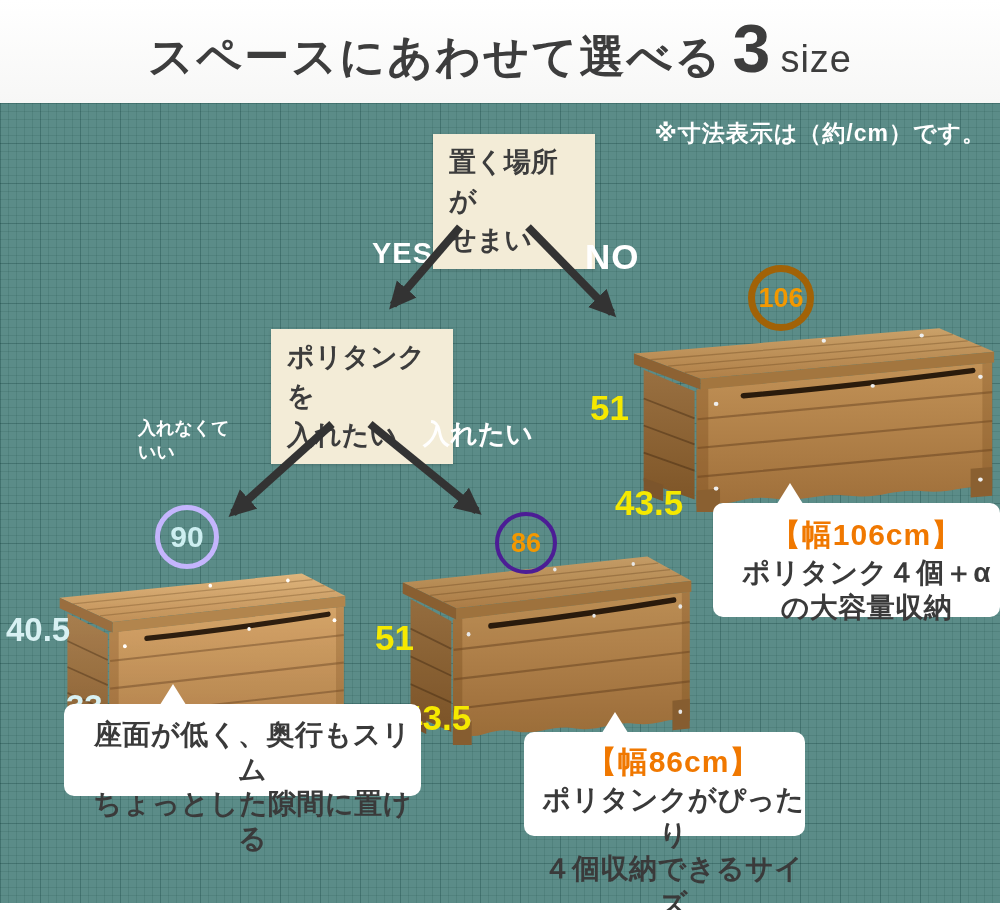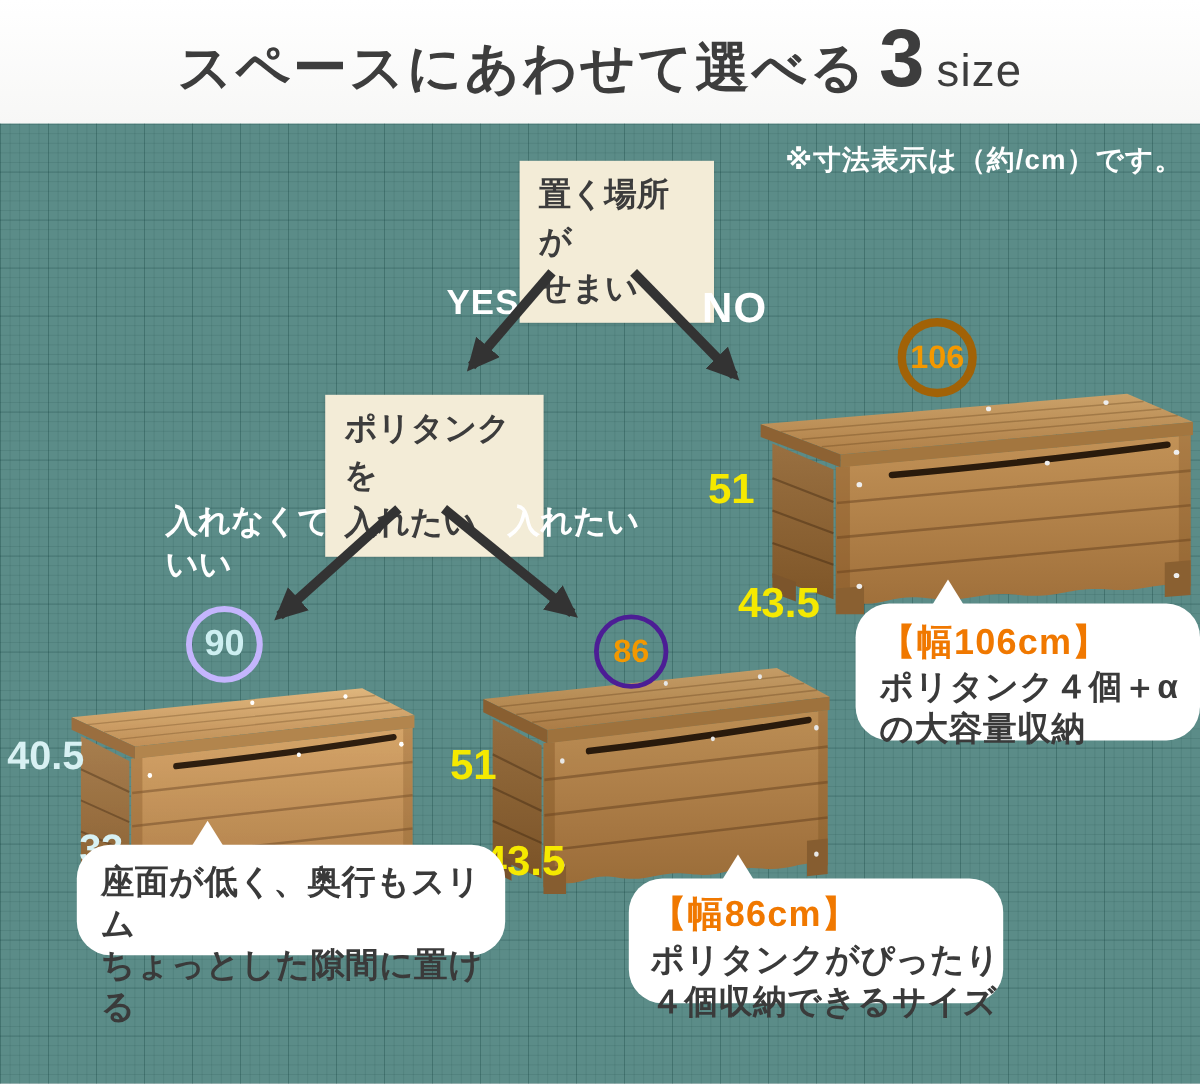--- a/index.html
+++ b/index.html
@@ -36,21 +36,21 @@
   .qbox{
     background:#f3ecd7;color:#3c3c3c;font-size:27px;font-weight:600;
     line-height:1.45;padding:9px 14px 9px 16px;box-shadow:0 1px 3px rgba(0,0,0,.18);z-index:2;margin-left:18px;
   }
   .qbox1{left:415px;top:134px;width:132px;}
   .qbox2{left:253px;top:329px;width:152px;}
   
   .branch{color:#ffffff;font-weight:700;z-index:2;}
   .lbl-yes{left:372px;top:237px;font-size:29px;letter-spacing:1px;}
   .lbl-no{left:573px;top:237px;font-size:35px;letter-spacing:1px;margin-left:12px;}
-  .lbl-noneed{left:138px;top:416px;font-size:27px;line-height:1.35;font-weight:600;}
+  .lbl-noneed{left:138px;top:416px;font-size:18px;line-height:1.35;font-weight:600;}
   .lbl-want{left:423px;top:416px;font-size:27px;font-weight:600;}
   
   .arrows{position:absolute;left:0;top:0;width:1000px;height:910px;z-index:2;pointer-events:none;}
   
   .badge{
     border-radius:50%;display:flex;align-items:center;justify-content:center;
     font-weight:700;z-index:3;background:transparent;box-sizing:border-box;
   }
   .badge106{left:748px;top:265px;width:66px;height:66px;border:7px solid #a16207;color:#f39800;font-size:27px;}
   .badge90 {left:155px;top:505px;width:64px;height:64px;border:5px solid #c4b5fd;color:#cdeff1;font-size:30px;}
@@ -65,31 +65,31 @@
   .dim86-d{left:403px;top:698px;font-size:35px;}
   .dim90-h{left:6px;top:611px;font-size:33px;}
   .dim90-d{left:66px;top:688px;font-size:33px;}
   
   .bench{position:absolute;z-index:1;}
   .bench106{left:628px;top:312px;width:372px;height:200px;}
   .bench90{left:55px;top:558px;width:295px;height:192px;filter:brightness(1.12) saturate(.9);}
   .bench86{left:398px;top:540px;width:298px;height:205px;filter:brightness(.97);}
   
   .bubble{
-    background:#ffffff;border-radius:28px;z-index:4;color:#3a3a3a;
-    font-weight:600;box-sizing:border-box;
+    background:#ffffff;border-radius:10px;z-index:4;color:#3a3a3a;
+    font-weight:600;box-sizing:border-box;text-align:center;
   }
   .bubble .tail{
     position:absolute;top:-20px;width:0;height:0;
     border-left:15px solid transparent;border-right:15px solid transparent;
     border-bottom:24px solid #ffffff;
   }
   .bub106{left:713px;top:503px;width:287px;height:114px;padding:12px 0 0 20px;}
   .bub106 .tail{left:62px;}
-  .bub86{left:524px;top:732px;width:312px;height:104px;padding:10px 0 0 18px;}
+  .bub86{left:524px;top:732px;width:281px;height:104px;padding:10px 0 0 18px;}
   .bub86 .tail{left:76px;}
   .bub90{left:64px;top:704px;width:357px;height:92px;padding:14px 0 0 20px;}
   .bub90 .tail{left:94px;}
   .bubble-title{color:#f07800;font-size:30px;font-weight:700;letter-spacing:1px;}
   .bubble-line{font-size:28px;line-height:1.24;letter-spacing:.5px;}
 </style>
 </head>
 <body>
 
 <svg width="0" height="0" style="position:absolute" aria-hidden="true">

